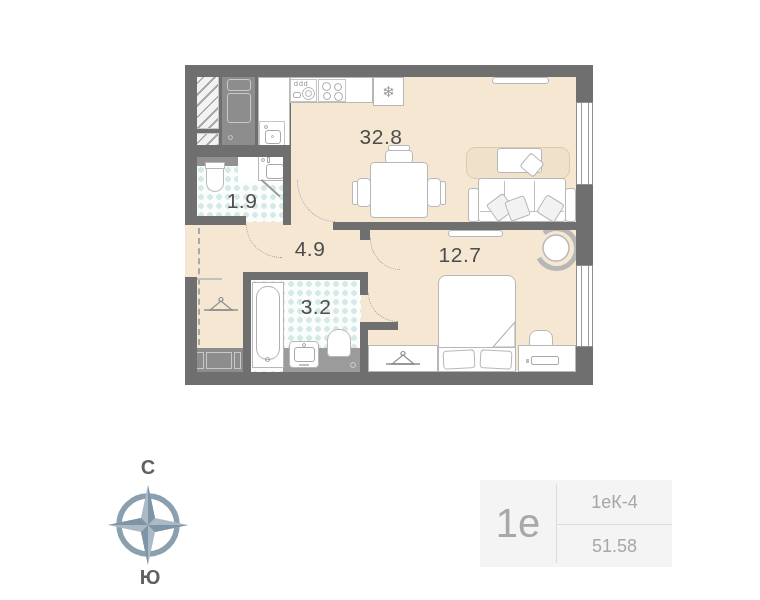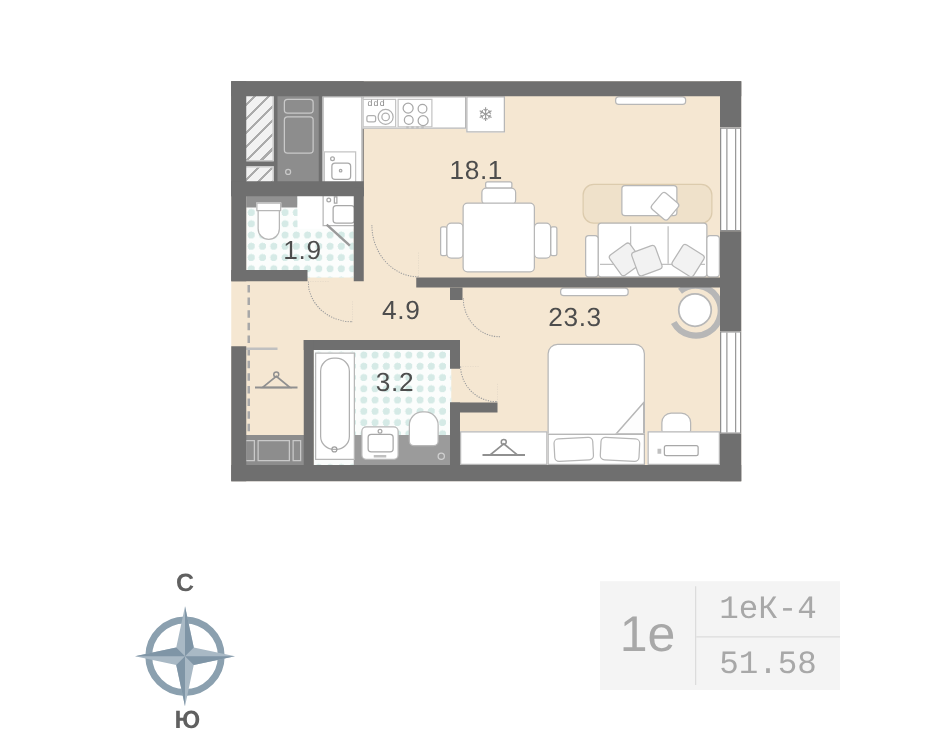--- a/index.html
+++ b/index.html
@@ -18,25 +18,25 @@
   .out{position:absolute;background:transparent;border:1.2px solid #c9c9c9;box-sizing:border-box;}
   .arc{position:absolute;border-left:1.6px dotted #9f9f9f;border-bottom:1.6px dotted #9f9f9f;
        border-bottom-left-radius:100%;box-sizing:border-box;}
   .lbl{position:absolute;transform:translate(-50%,-50%);color:#4d4d4d;font-size:21px;
        letter-spacing:0.5px;white-space:nowrap;}
   .win{position:absolute;background:#ffffff;border:1px solid #8f8f8f;box-sizing:border-box;}
   .win i{position:absolute;top:0;bottom:0;width:1px;background:#9a9a9a;}
   .thin{position:absolute;background:#c0c0c0;}
   .compass-letter{position:absolute;font-size:20px;font-weight:700;color:#606060;
        transform:translate(-50%,-50%);}
-  .infobox{position:absolute;left:480px;top:465px;width:192px;height:87px;background:#f4f4f4;}
+  .infobox{position:absolute;left:480px;top:480px;width:192px;height:87px;background:#f4f4f4;}
   .info-big{position:absolute;left:0;top:0;width:76px;height:87px;display:flex;align-items:center;
        justify-content:center;font-size:40px;color:#a8a8a8;}
   .info-sm{position:absolute;left:77px;width:115px;display:flex;align-items:center;
-       justify-content:center;font-size:26px;color:#a8a8a8;font-family:Liberation Mono, monospace;}
+       justify-content:center;font-size:18px;color:#a8a8a8;}
   .divline{position:absolute;background:#dcdcdc;}
   .tinytxt{position:absolute;font-size:7px;color:#8a8a8a;letter-spacing:1px;}
   .snow{position:absolute;color:#9a9a9a;font-size:15px;transform:translate(-50%,-50%);}
 </style>
 </head>
 <body>
 
 <div id="stage">
 
   <div class="floor" style="left:185px;top:65px;width:408px;height:320px;"></div>
@@ -208,25 +208,25 @@
   <div class="wall" style="left:243px;top:272px;width:8px;height:100px;"></div>
   <div class="wall" style="left:360px;top:280px;width:8px;height:15px;"></div>
   <div class="wall" style="left:360px;top:322px;width:38px;height:8px;"></div>
   <div class="wall" style="left:360px;top:322px;width:8px;height:50px;"></div>
 
   <div class="arc" style="left:246px;top:225px;width:36px;height:33px;"></div>
   <div class="arc" style="left:297px;top:180px;width:38px;height:42px;"></div>
   <div class="arc" style="left:370px;top:238px;width:30px;height:32px;"></div>
   <div class="arc" style="left:368px;top:293px;width:30px;height:29px;"></div>
 
-  <span class="lbl" style="left:381px;top:137px;">18.1</span>
+  <span class="lbl" style="left:381px;top:137px;">32.8</span>
   <span class="lbl" style="left:242px;top:201px;">1.9</span>
-  <span class="lbl" style="left:321px;top:249px;">4.9</span>
+  <span class="lbl" style="left:310px;top:249px;">4.9</span>
   <span class="lbl" style="left:316px;top:307px;">3.2</span>
-  <span class="lbl" style="left:460px;top:255px;">23.3</span>
+  <span class="lbl" style="left:460px;top:255px;">12.7</span>
 
   <svg class="abs" style="left:100px;top:477px;" width="96" height="96" viewBox="0 0 96 96">
     <circle cx="48" cy="48" r="29" fill="none" stroke="#8ba0af" stroke-width="5.5"></circle>
     <polygon points="48,8 55,41 88,48 55,55 48,88 41,55 8,48 41,41" fill="#a9b9c5"></polygon>
     <polygon points="48,8 55,41 48,48" fill="#7f95a6"></polygon>
     <polygon points="88,48 55,55 48,48" fill="#7f95a6"></polygon>
     <polygon points="48,88 41,55 48,48" fill="#7f95a6"></polygon>
     <polygon points="8,48 41,41 48,48" fill="#7f95a6"></polygon>
   </svg>
   <span class="compass-letter" style="left:148px;top:467px;">С</span>

